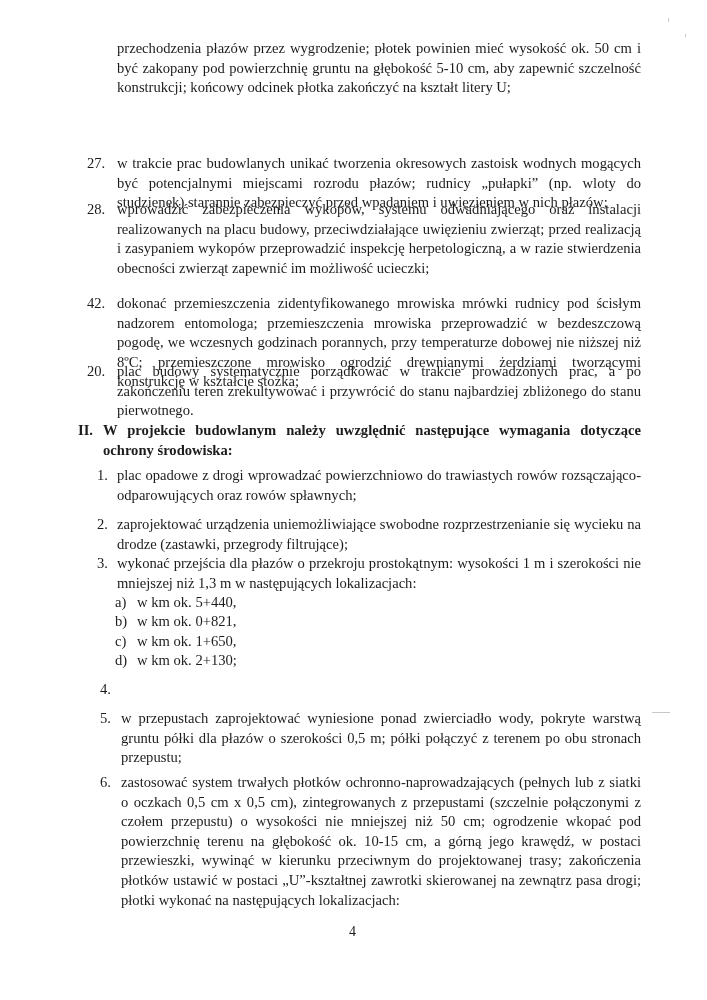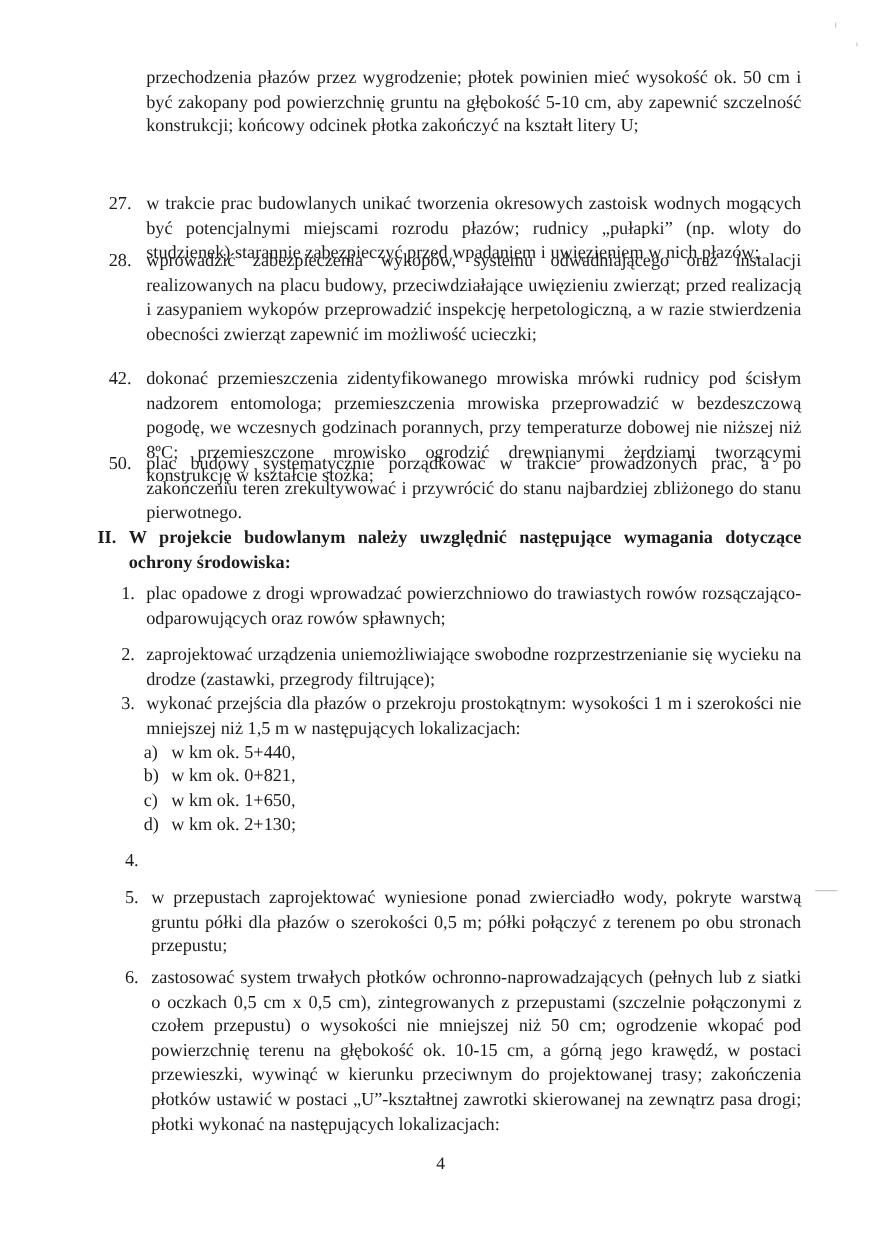--- a/index.html
+++ b/index.html
@@ -25,62 +25,62 @@
 </style>
 </head>
 <body>
 
 <div class="page">
 
   <div class="mark" style="left:668px;top:18px;width:1px;height:4px;"></div>
   <div class="mark" style="left:685px;top:34px;width:1px;height:3px;"></div>
   <div class="mark" style="left:652px;top:712px;width:18px;height:1px;"></div>
 
-  <div class="para cont" style="top:53px;">
+  <div class="para cont" style="top:39px;">
     <span>przechodzenia płazów przez wygrodzenie; płotek powinien mieć wysokość ok. 50 cm i być zakopany pod powierzchnię gruntu na głębokość 5-10 cm, aby zapewnić szczelność konstrukcji; końcowy odcinek płotka zakończyć na kształt litery U;</span>
   </div>
 
   <div class="para item" style="top:125px;margin-top:29px;">
     <span class="num">27.</span>
     <span>w trakcie prac budowlanych unikać tworzenia okresowych zastoisk wodnych mogących być potencjalnymi miejscami rozrodu płazów; rudnicy „pułapki” (np. wloty do studzienek) starannie zabezpieczyć przed wpadaniem i uwięzieniem w nich płazów;</span>
   </div>
 
   <div class="para item" style="top:200px;">
     <span class="num">28.</span>
     <span>wprowadzić zabezpieczenia wykopów, systemu odwadniającego oraz instalacji realizowanych na placu budowy, przeciwdziałające uwięzieniu zwierząt; przed realizacją i zasypaniem wykopów przeprowadzić inspekcję herpetologiczną, a w razie stwierdzenia obecności zwierząt zapewnić im możliwość ucieczki;</span>
   </div>
 
   <div class="para item" style="top:294px;">
     <span class="num">42.</span>
     <span>dokonać przemieszczenia zidentyfikowanego mrowiska mrówki rudnicy pod ścisłym nadzorem entomologa; przemieszczenia mrowiska przeprowadzić w bezdeszczową pogodę, we wczesnych godzinach porannych, przy temperaturze dobowej nie niższej niż 8ºC; przemieszczone mrowisko ogrodzić drewnianymi żerdziami tworzącymi konstrukcję w kształcie stożka;</span>
   </div>
 
   <div class="para item" style="top:362px;">
-    <span class="num">50.</span>
+    <span class="num">20.</span>
     <span>plac budowy systematycznie porządkować w trakcie prowadzonych prac, a po zakończeniu teren zrekultywować i przywrócić do stanu najbardziej zbliżonego do stanu pierwotnego.</span>
   </div>
 
   <div class="para heading" style="top:421px;">
     <span class="num">II.</span>
     <span>W projekcie budowlanym należy uwzględnić następujące wymagania dotyczące ochrony środowiska:</span>
   </div>
 
   <div class="para item" style="top:466px;">
     <span class="num" style="left:-20px;">1.</span>
     <span>plac opadowe z drogi wprowadzać powierzchniowo do trawiastych rowów rozsączająco-odparowujących oraz rowów spławnych;</span>
   </div>
 
   <div class="para item" style="top:515px;">
     <span class="num" style="left:-20px;">2.</span>
     <span>zaprojektować urządzenia uniemożliwiające swobodne rozprzestrzenianie się wycieku na drodze (zastawki, przegrody filtrujące);</span>
   </div>
 
   <div class="para item" style="top:554px;">
     <span class="num" style="left:-20px;">3.</span>
-    <span>wykonać przejścia dla płazów o przekroju prostokątnym: wysokości 1 m i szerokości nie mniejszej niż 1,5 m w następujących lokalizacjach:</span>
+    <span>wykonać przejścia dla płazów o przekroju prostokątnym: wysokości 1 m i szerokości nie mniejszej niż 1,3 m w następujących lokalizacjach:</span>
   </div>
 
   <div class="para subl" style="top:593px;left:137px;">
     <span class="num" style="left:-22px;">a)</span>
     <span>w km ok. 5+440,</span>
   </div>
   <div class="para subl" style="top:612px;left:137px;">
     <span class="num" style="left:-22px;">b)</span>
     <span>w km ok. 0+821,</span>
   </div>

